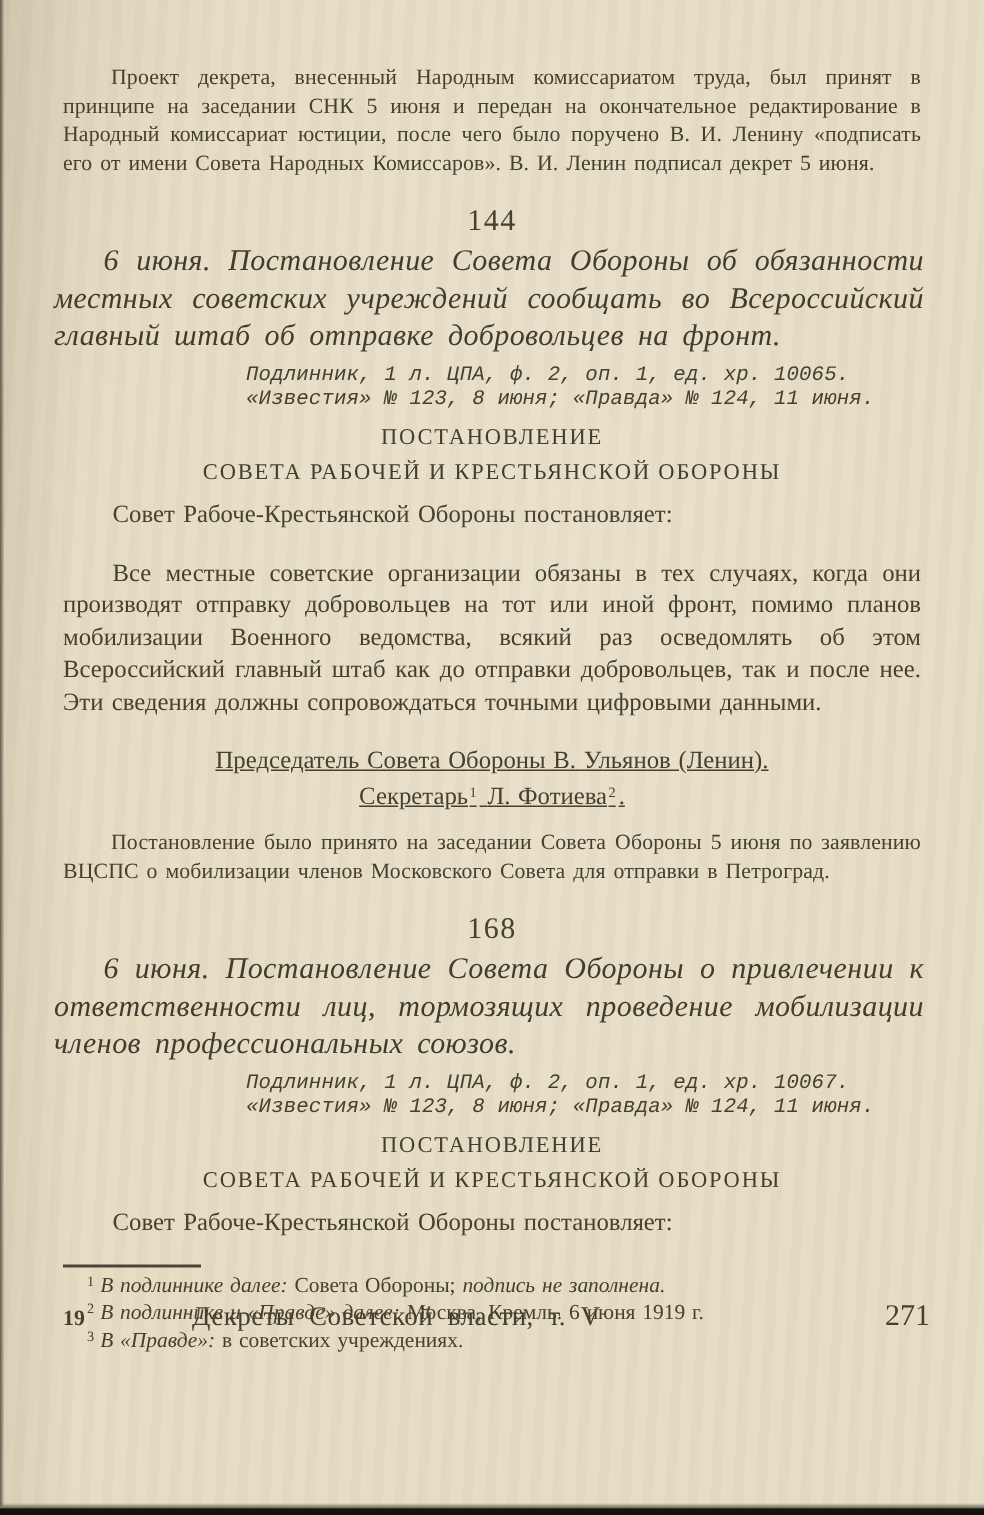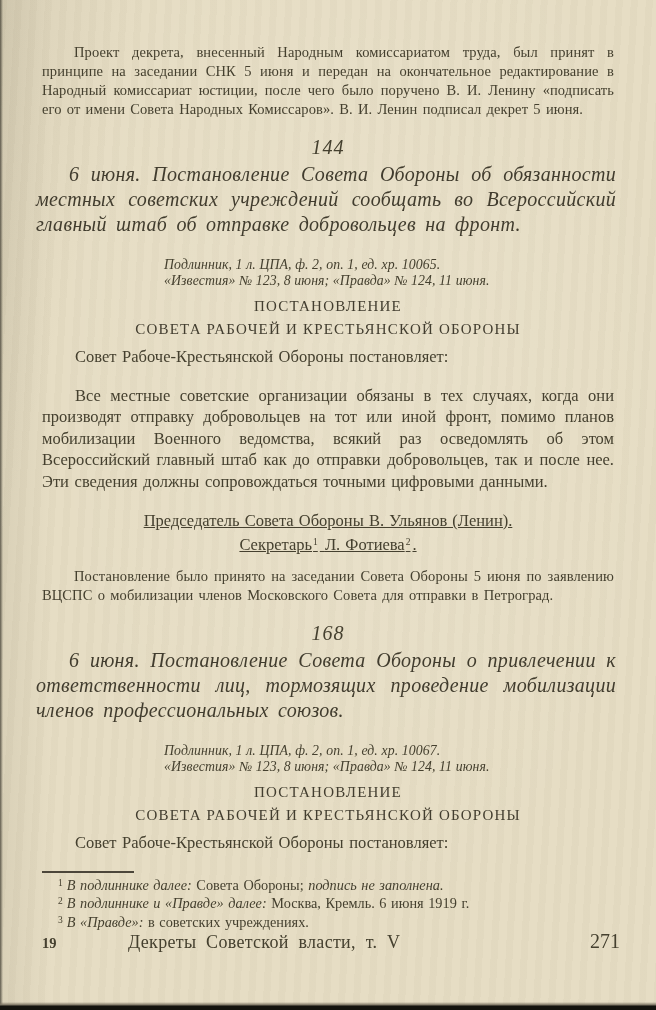--- a/index.html
+++ b/index.html
@@ -31,37 +31,37 @@
   .text-col { position: relative; padding: 28px 42px 0 42px; }
 
   .small-par {
     font-size: 14.5px; line-height: 19.2px;
     text-align: justify; text-indent: 32px;
     word-spacing: 1.5px; letter-spacing: 0.1px;
   }
   .decree-number {
     margin-top: 1px;
     text-align: center;
-    font-style: italic;
     font-size: 20px; line-height: 26px;
     letter-spacing: 1px;
   }
   .decree-title {
     font-style: italic;
     font-size: 20px; line-height: 25px;
     text-align: justify; text-indent: 33px;
     word-spacing: 4px; letter-spacing: 0.3px;
     margin: 2px -2px 0 -6px;
     color: #413c2e;
   }
   .source-block {
-    margin-top: 20px; margin-left: 122px;
+    margin-top: 6px; margin-left: 122px;
     font-style: italic;
     font-size: 13.8px; line-height: 15.8px;
     letter-spacing: 0.1px;
+    font-family: Liberation Mono, monospace;
   }
   .org-heading {
     margin-top: 7px;
     text-align: center;
     font-size: 15px; line-height: 22.5px;
     letter-spacing: 1.2px;
     color: #423d2f;
   }
   .body-par {
     font-size: 16.5px; line-height: 21.6px;
@@ -96,21 +96,21 @@
     position: relative; top: -5px;
     margin: 0 2px 0 1px;
   }
   .fn-marker {
     font-size: 9.5px; line-height: 0;
     position: relative; top: -4px;
     margin-right: 4px;
   }
   .page-footer {
     position: absolute;
-    left: 42px; right: 36px; top: 930px;
+    left: 42px; right: 36px; top: 866px;
     display: flex; align-items: baseline;
   }
   .footer-num {
     width: 86px;
     font-weight: bold;
     font-size: 14.5px;
   }
   .footer-title {
     flex: 1;
     font-size: 18px;

